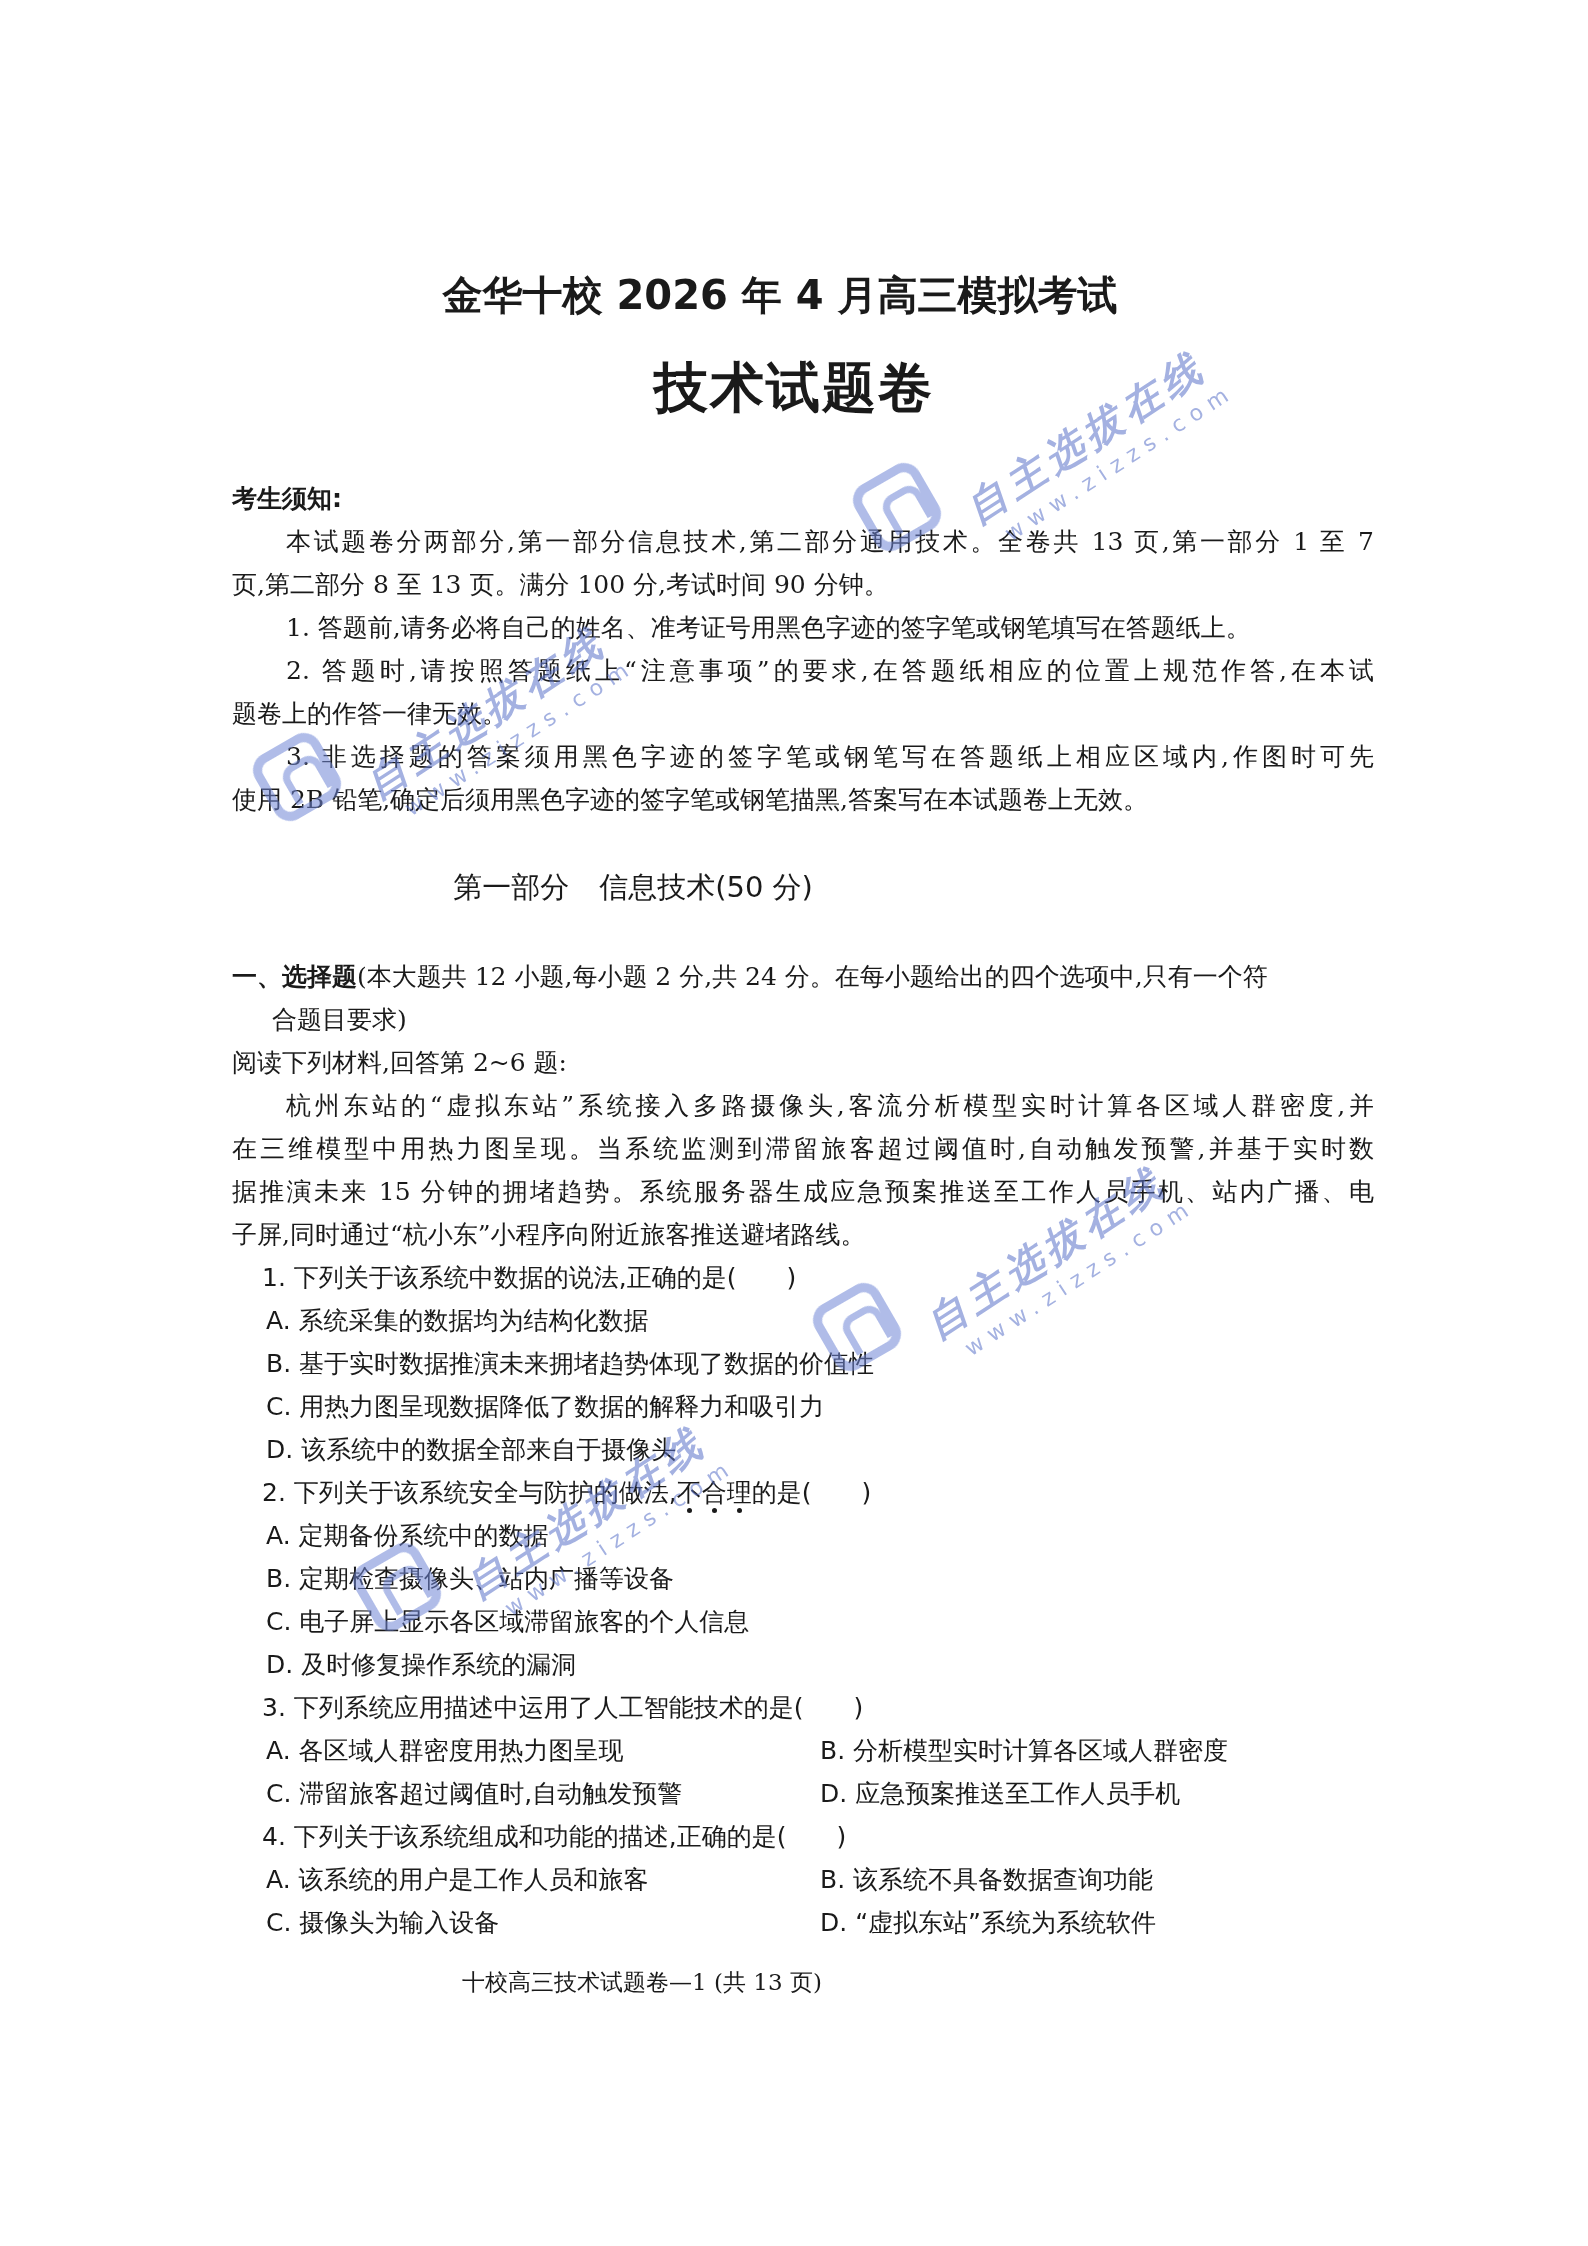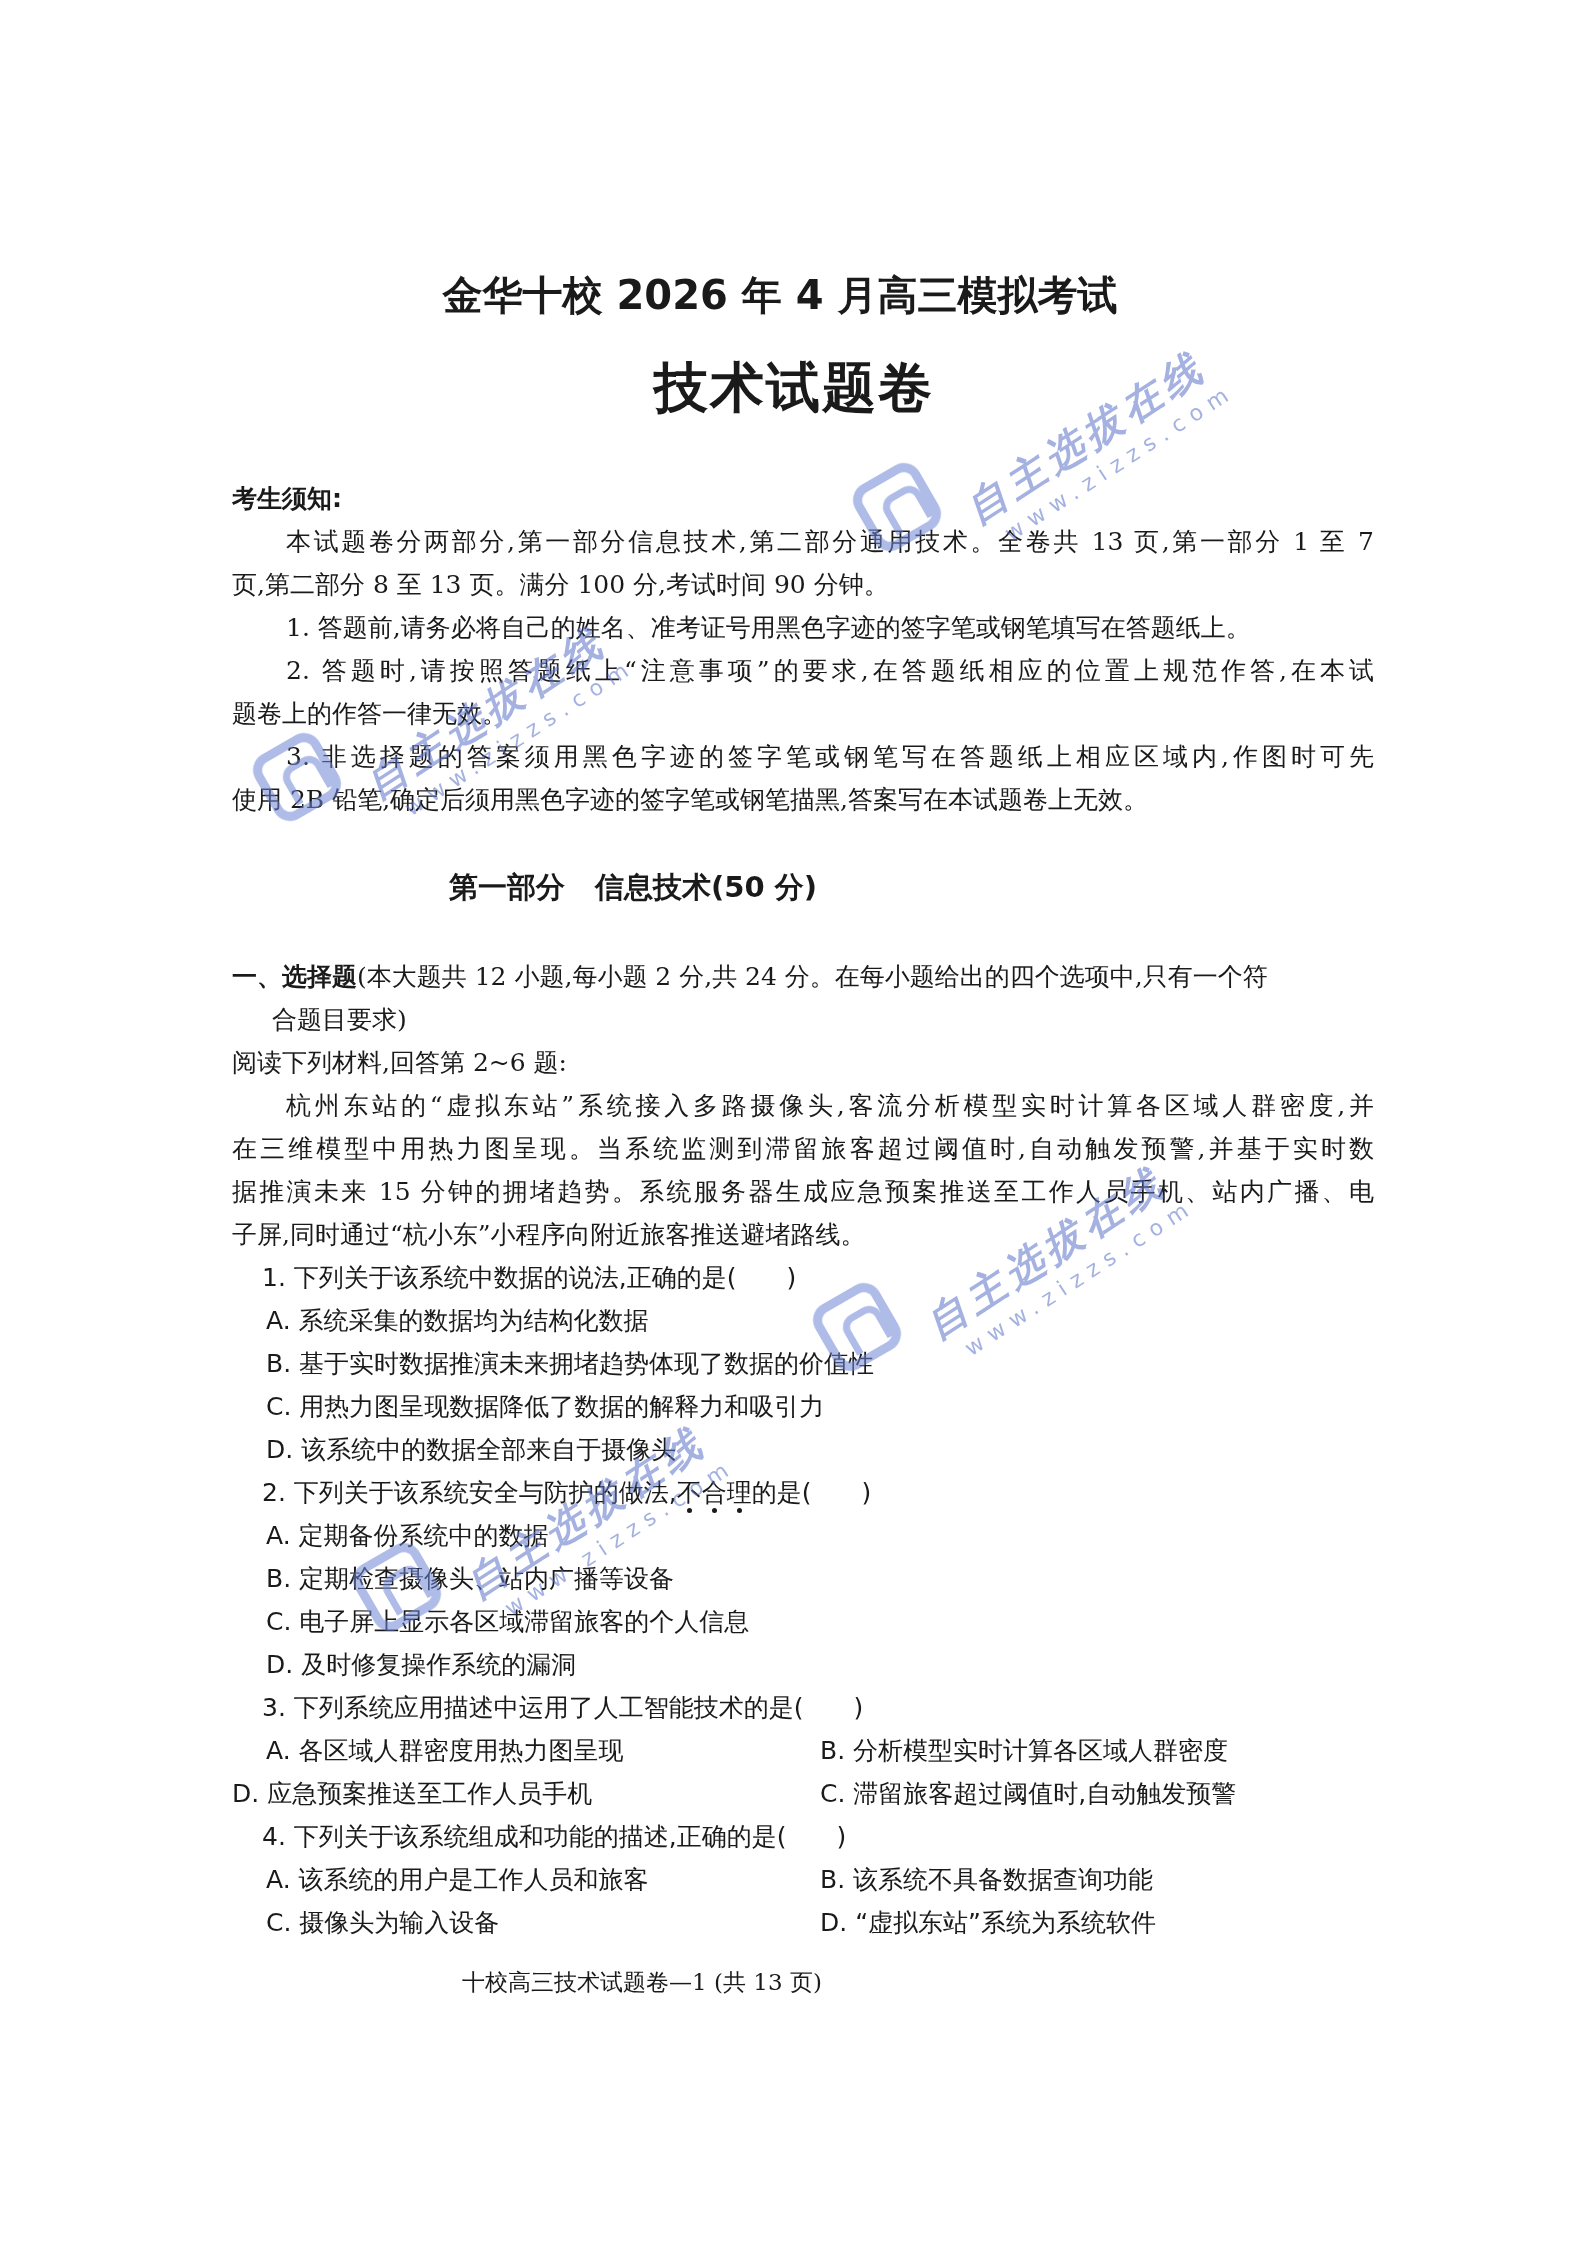--- a/index.html
+++ b/index.html
@@ -22,21 +22,21 @@
   }
 
   .block { position: absolute; left: 232px; width: 1142px; }
   .line { font-size: 25px; line-height: 43px; white-space: nowrap; }
   .justify { text-align: justify; text-align-last: justify; }
   .indent { padding-left: 54px; }
   .hdr { font-weight: bold; font-family: "DejaVu Sans", "Liberation Sans", sans-serif; font-size: 25px; }
 
   .section-title {
     position: absolute; left: 0; width: 1266px; top: 868px; text-align: center;
-    font-size: 29px; font-weight: bold;
+    font-size: 29px; font-weight: normal;
     font-family: "DejaVu Sans", "Liberation Sans", sans-serif;
   }
   .section-title .gap { display: inline-block; width: 30px; }
 
   .q-stem { font-size: 25px; line-height: 43px; white-space: nowrap;
     font-family: "DejaVu Sans", "Liberation Sans", sans-serif; margin-left: 30px; }
   .opt { font-size: 25px; line-height: 43px; white-space: nowrap; padding-left: 34px;
     font-family: "DejaVu Sans", "Liberation Sans", sans-serif; }
   .opt-row { display: flex; }
   .opt-row .opt { width: 556px; }
@@ -124,22 +124,22 @@
     <div class="opt">D. 及时修复操作系统的漏洞</div>
 
     <div class="q-stem">
       <span>3. 下列系统应用描述中运用了人工智能技术的是(</span><span class="blank"></span><span>)</span>
     </div>
     <div class="opt-row">
       <div class="opt">A. 各区域人群密度用热力图呈现</div>
       <div class="opt" style="padding-left:0">B. 分析模型实时计算各区域人群密度</div>
     </div>
     <div class="opt-row">
+      <div class="opt">C. 滞留旅客超过阈值时,自动触发预警</div>
       <div class="opt" style="padding-left:0">D. 应急预案推送至工作人员手机</div>
-      <div class="opt">C. 滞留旅客超过阈值时,自动触发预警</div>
     </div>
 
     <div class="q-stem">
       <span>4. 下列关于该系统组成和功能的描述,正确的是(</span><span class="blank"></span><span>)</span>
     </div>
     <div class="opt-row">
       <div class="opt">A. 该系统的用户是工作人员和旅客</div>
       <div class="opt" style="padding-left:0">B. 该系统不具备数据查询功能</div>
     </div>
     <div class="opt-row">

